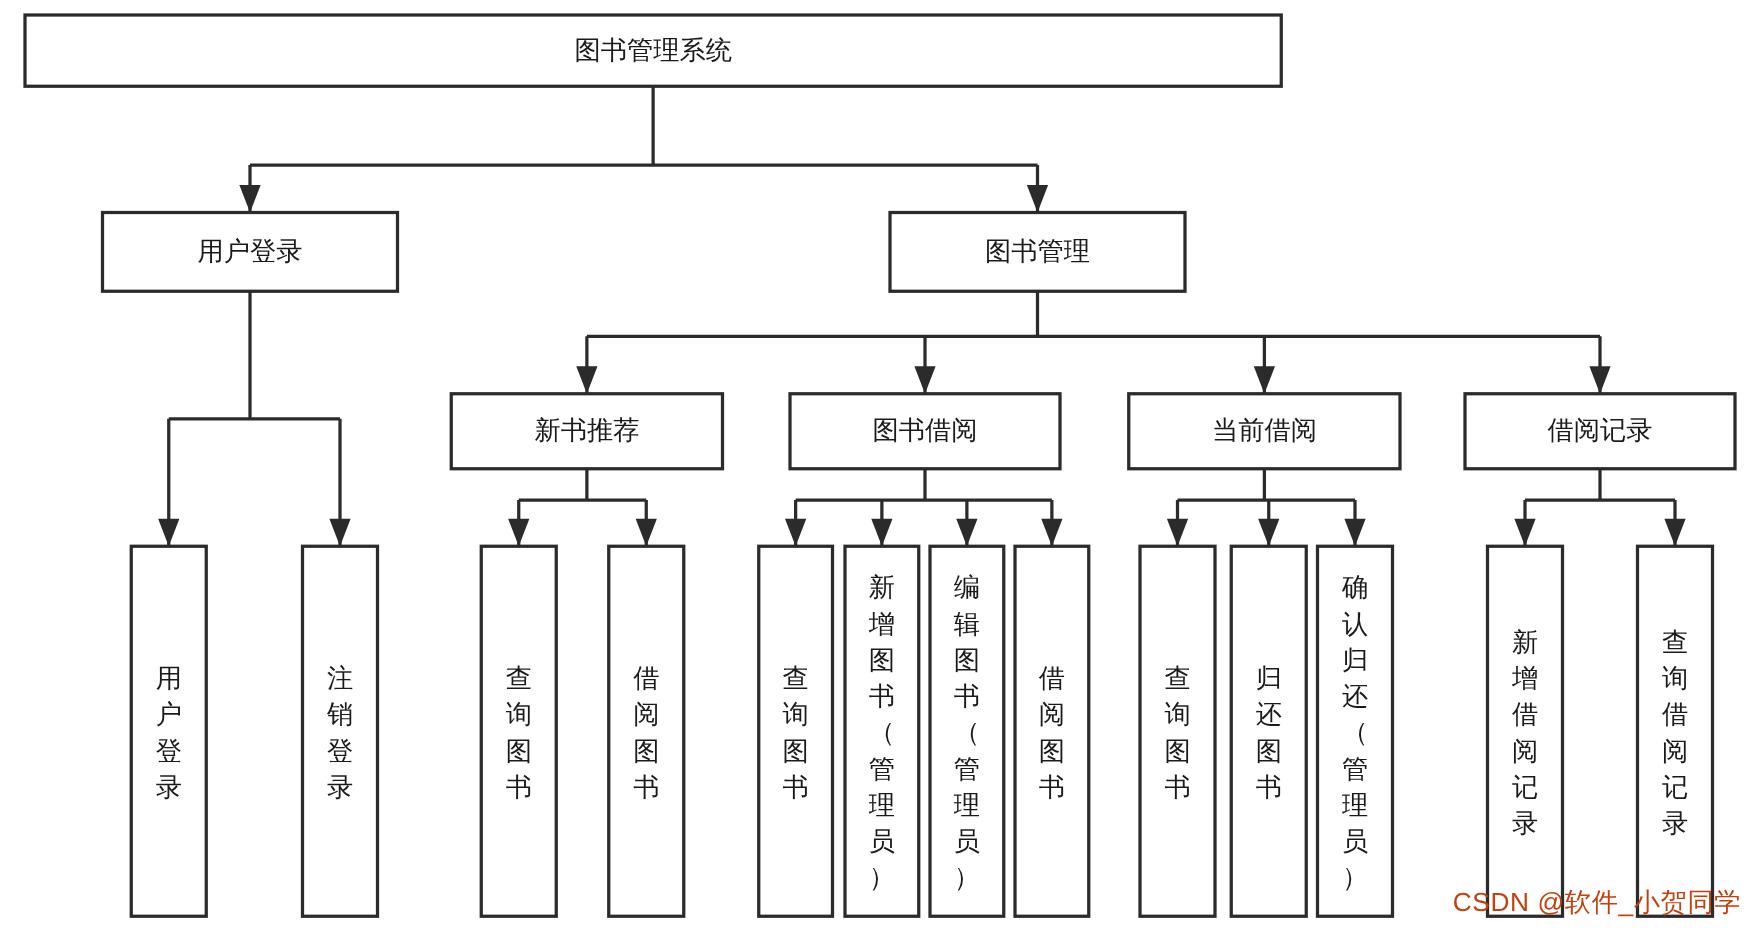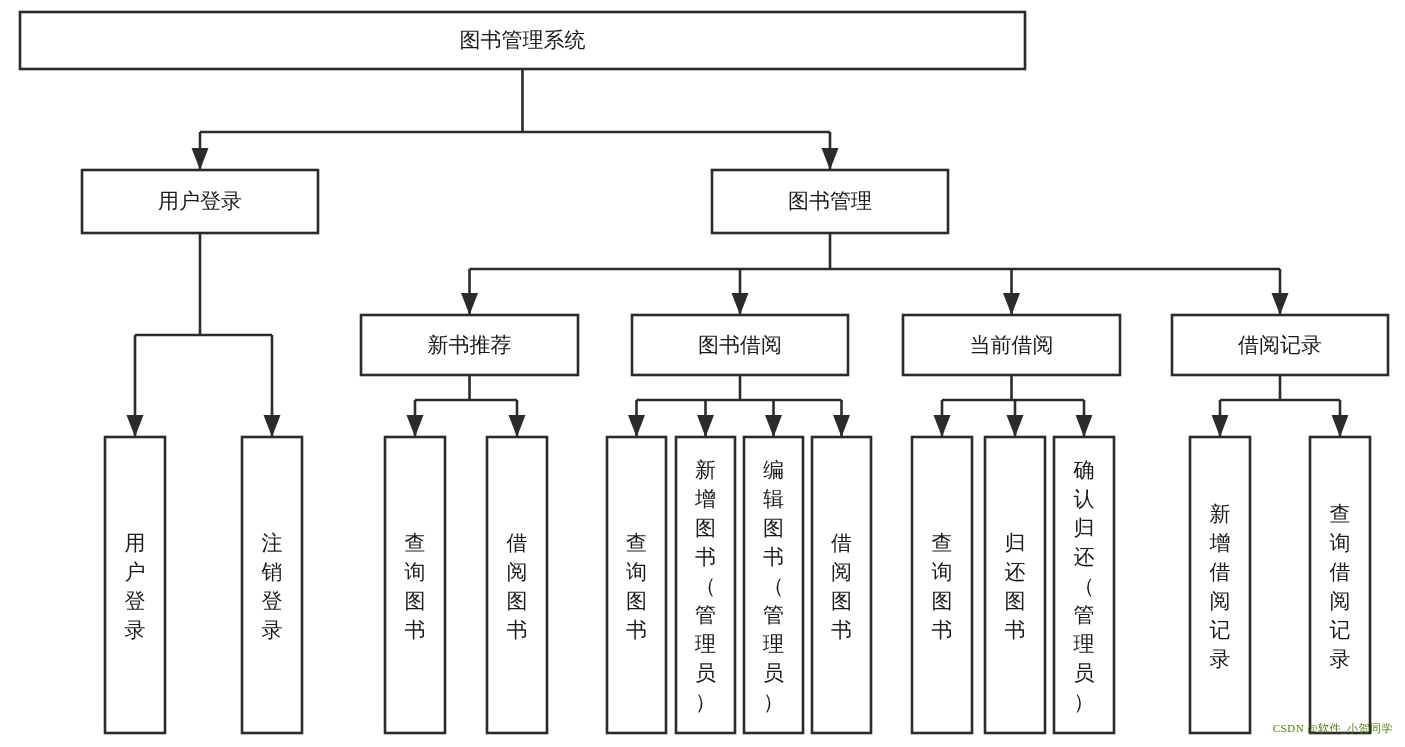--- a/index.html
+++ b/index.html
@@ -52,23 +52,23 @@
   .node-label-vertical {
     font-family: "Liberation Sans", "DejaVu Sans", sans-serif;
     font-size: 21px;
     fill: #1a1a1a;
     text-anchor: middle;
   }
   .watermark {
     position: absolute;
     right: 12px;
     bottom: 6px;
-    font-family: Liberation Serif, serif;
-    font-size: 11px;
-    color: #4d7c0f;
+    font-family: Liberation Sans, sans-serif;
+    font-size: 21px;
+    color: #c2410c;
     white-space: nowrap;
     letter-spacing: 0.5px;
     pointer-events: none;
   }
 </style>
 </head>
 <body>
 
 <div id="diagram-root">
   <svg class="flow" viewBox="0 0 1405 747" xmlns="http://www.w3.org/2000/svg">

